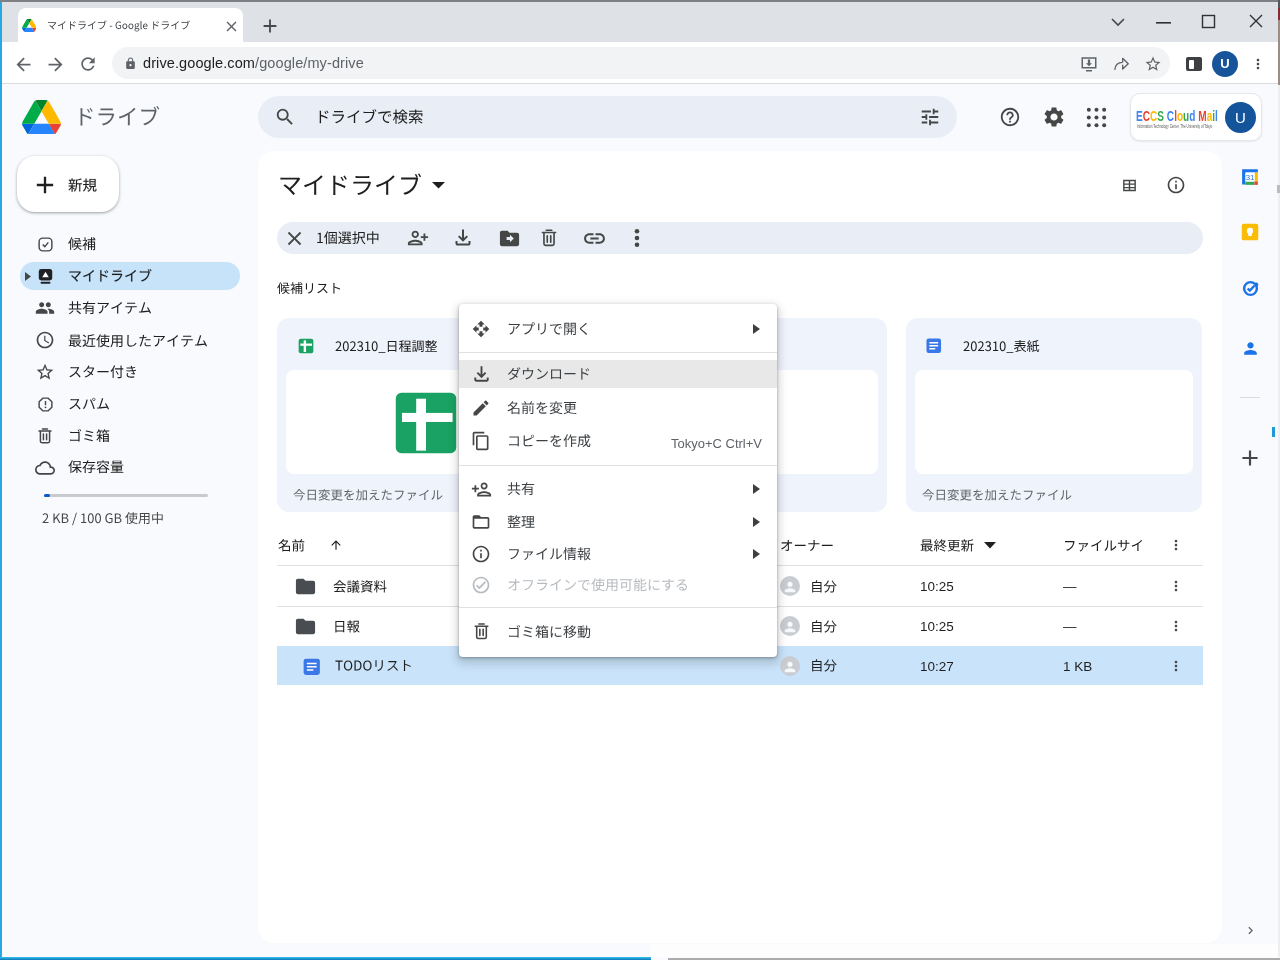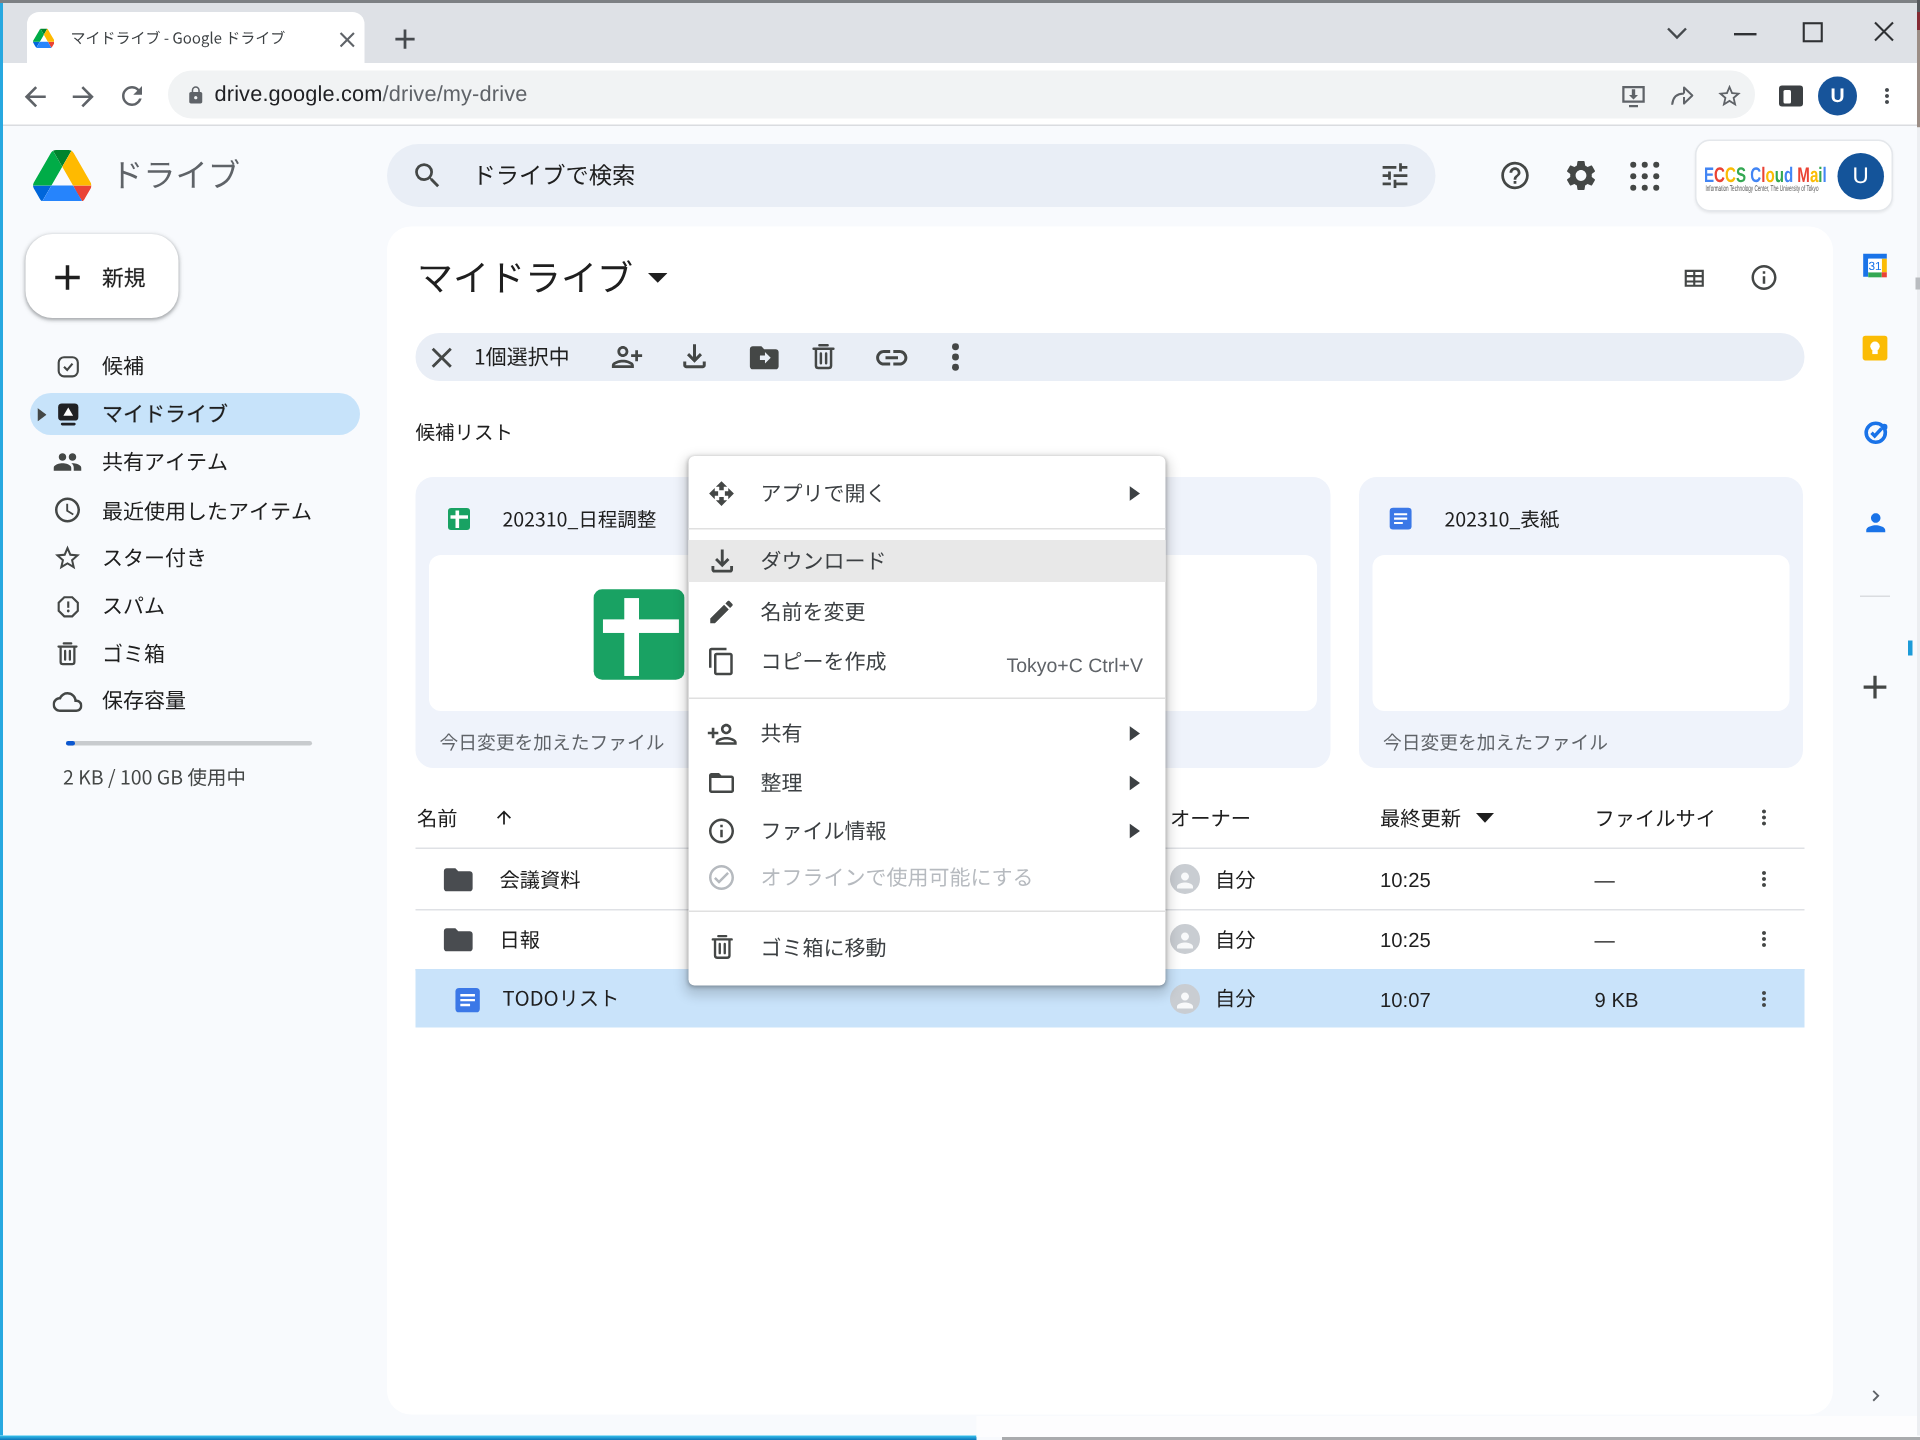--- a/index.html
+++ b/index.html
@@ -37,21 +37,21 @@
 <svg class="ic" viewBox="0 0 24 24" style="left:44.5px;top:53.5px;width:21px;height:21px">
       <path fill="#5f6368" d="M12 4l-1.41 1.41L16.17 11H4v2h12.17l-5.58 5.59L12 20l8-8z"></path>
     </svg>
 <svg class="ic" viewBox="0 0 24 24" style="left:78.0px;top:54.0px;width:20px;height:20px">
       <path fill="#5f6368" d="M17.65 6.35C16.2 4.9 14.21 4 12 4c-4.42 0-7.99 3.58-7.99 8s3.57 8 7.99 8c3.73 0 6.84-2.55 7.73-6h-2.08c-.82 2.33-3.04 4-5.65 4-3.31 0-6-2.69-6-6s2.69-6 6-6c1.66 0 3.14.69 4.22 1.78L13 11h7V4l-2.35 2.35z"></path>
     </svg>
 <div class="abs" style="left:112px;top:47px;width:1058px;height:32px;background:#f1f3f4;border-radius:16px"></div>
 <svg class="ic" viewBox="0 0 24 24" style="left:123.5px;top:57.0px;width:13px;height:13px">
       <path fill="#5f6368" d="M18 8h-1V6c0-2.76-2.24-5-5-5S7 3.24 7 6v2H6c-1.1 0-2 .9-2 2v10c0 1.1.9 2 2 2h12c1.1 0 2-.9 2-2V10c0-1.1-.9-2-2-2zm-6 9c-1.1 0-2-.9-2-2s.9-2 2-2 2 .9 2 2-.9 2-2 2zm3.1-9H8.9V6c0-1.71 1.39-3.1 3.1-3.1 1.71 0 3.1 1.39 3.1 3.1v2z"></path>
     </svg>
-<div class="abs" style="left:143px;top:55px;font-size:14.5px;color:#202124;letter-spacing:.1px">drive.google.com<span style="color:#5f6368">/drive/my-drive</span></div>
+<div class="abs" style="left:143px;top:55px;font-size:14.5px;color:#202124;letter-spacing:.1px">drive.google.com<span style="color:#5f6368">/google/my-drive</span></div>
 <svg class="abs" style="left:1080px;top:55px;width:18px;height:18px" viewBox="0 0 24 24">
       <path fill="none" stroke="#5f6368" stroke-width="2" d="M3 4h18v13H3z M8 21h8"></path>
       <path fill="#5f6368" d="M12 15l-4-4h2.5V6h3v5H16z"></path>
     </svg>
 <svg class="abs" style="left:1112px;top:54px;width:19px;height:19px" viewBox="0 0 24 24">
       <path fill="none" stroke="#5f6368" stroke-width="1.7" d="M3.5 20c.5-6.5 4-9.5 10-9.5m0 0V5.5l7 6.75-7 6.75V13.5" stroke-linejoin="round"></path>
     </svg>
 <svg class="ic" viewBox="0 0 24 24" style="left:1144.0px;top:55.0px;width:18px;height:18px">
       <path fill="#5f6368" d="M22 9.24l-7.19-.62L12 2 9.19 8.63 2 9.24l5.46 4.73L5.82 21 12 17.27 18.18 21l-1.63-7.03L22 9.24zM12 15.4l-3.76 2.27 1-4.28-3.32-2.88 4.38-.38L12 6.1l1.71 4.04 4.38.38-3.32 2.88 1 4.28L12 15.4z"></path>
     </svg>
@@ -234,24 +234,24 @@
     </svg>
 <div class="abs" style="left:780px;top:656px;width:20px;height:20px;background:#c9cdd2;border-radius:50%"></div>
 <svg class="ic" viewBox="0 0 24 24" style="left:782.0px;top:659.0px;width:16px;height:16px">
       <path fill="#f8f9fa" d="M12 12c2.21 0 4-1.79 4-4s-1.79-4-4-4-4 1.79-4 4 1.79 4 4 4zm0 2c-2.67 0-8 1.34-8 4v2h16v-2c0-2.66-5.33-4-8-4z"></path>
     </svg>
 <svg class="ic" viewBox="0 0 24 24" style="left:1168.0px;top:658.0px;width:16px;height:16px">
       <path fill="#444746" d="M12 8c1.1 0 2-.9 2-2s-.9-2-2-2-2 .9-2 2 .9 2 2 2zm0 2c-1.1 0-2 .9-2 2s.9 2 2 2 2-.9 2-2-.9-2-2-2zm0 6c-1.1 0-2 .9-2 2s.9 2 2 2 2-.9 2-2-.9-2-2-2z"></path>
     </svg>
 <div class="abs" style="left:920px;top:578.5px;font-size:13.5px;color:#1f1f1f">10:25</div>
 <div class="abs" style="left:920px;top:618.5px;font-size:13.5px;color:#1f1f1f">10:25</div>
-<div class="abs" style="left:920px;top:658.5px;font-size:13.5px;color:#1f1f1f">10:07</div>
+<div class="abs" style="left:920px;top:658.5px;font-size:13.5px;color:#1f1f1f">10:27</div>
 <div class="abs" style="left:1063px;top:578.5px;font-size:13.5px;color:#1f1f1f">—</div>
 <div class="abs" style="left:1063px;top:618.5px;font-size:13.5px;color:#1f1f1f">—</div>
-<div class="abs" style="left:1063px;top:658.5px;font-size:13.5px;color:#1f1f1f">9 KB</div>
+<div class="abs" style="left:1063px;top:658.5px;font-size:13.5px;color:#1f1f1f">1 KB</div>
 <div class="abs" style="left:459px;top:303.5px;width:318px;height:353px;background:#fff;border-radius:4px;box-shadow:0 1px 3px rgba(0,0,0,.3),0 4px 8px 3px rgba(0,0,0,.15)"></div>
 <div class="abs" style="left:459px;top:360px;width:318px;height:28px;background:#e8e8e8"></div>
 <div class="abs" style="left:459px;top:351.5px;width:318px;height:1px;background:#e0e0e0"></div>
 <div class="abs" style="left:459px;top:465px;width:318px;height:1px;background:#e0e0e0"></div>
 <div class="abs" style="left:459px;top:607px;width:318px;height:1px;background:#e0e0e0"></div>
 <svg class="ic" viewBox="0 0 24 24" style="left:472.0px;top:320.0px;width:18px;height:18px">
       <path fill="#444746" d="M10 9h4V6h3l-5-5-5 5h3v3zm-1 1H6V7l-5 5 5 5v-3h3v-4zm14 2-5-5v3h-3v4h3v3l5-5zm-9 3h-4v3H7l5 5 5-5h-3v-3z"></path>
     </svg>
 <svg class="ic" viewBox="0 0 24 24" style="left:469.5px;top:362.5px;width:23px;height:23px">
       <path fill="#444746" d="M12 15.8 7 10.8l1.4-1.4 2.6 2.6V3.5h2v8.5l2.6-2.6L17 10.8zM6.5 19.5c-.55 0-1.02-.2-1.41-.59S4.5 18.05 4.5 17.5v-2.5h2v2.5h11v-2.5h2v2.5c0 .55-.2 1.02-.59 1.41s-.86.59-1.41.59z"></path>

